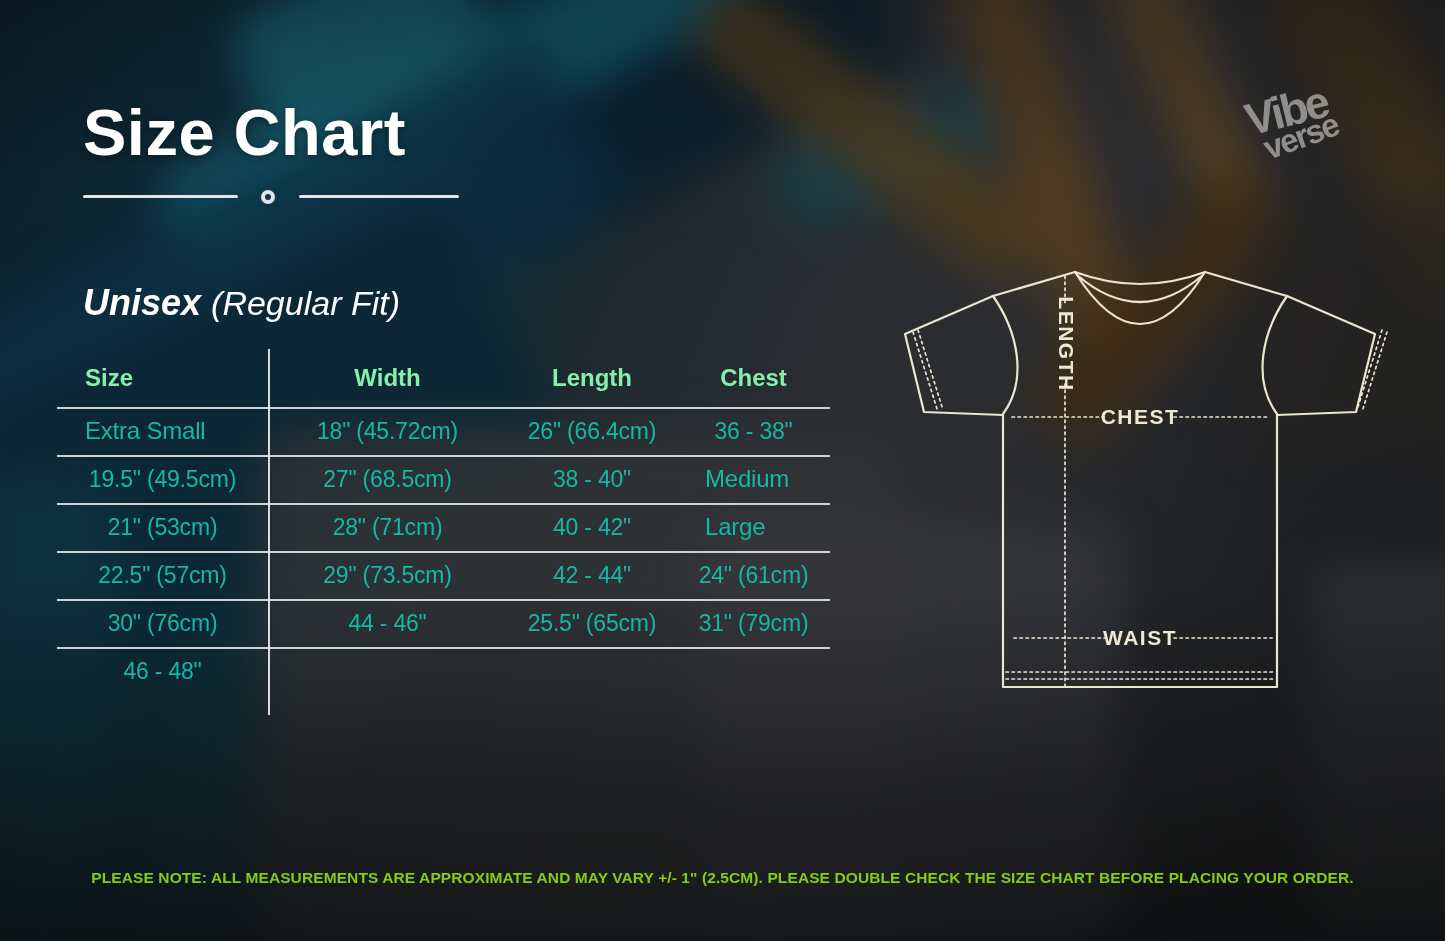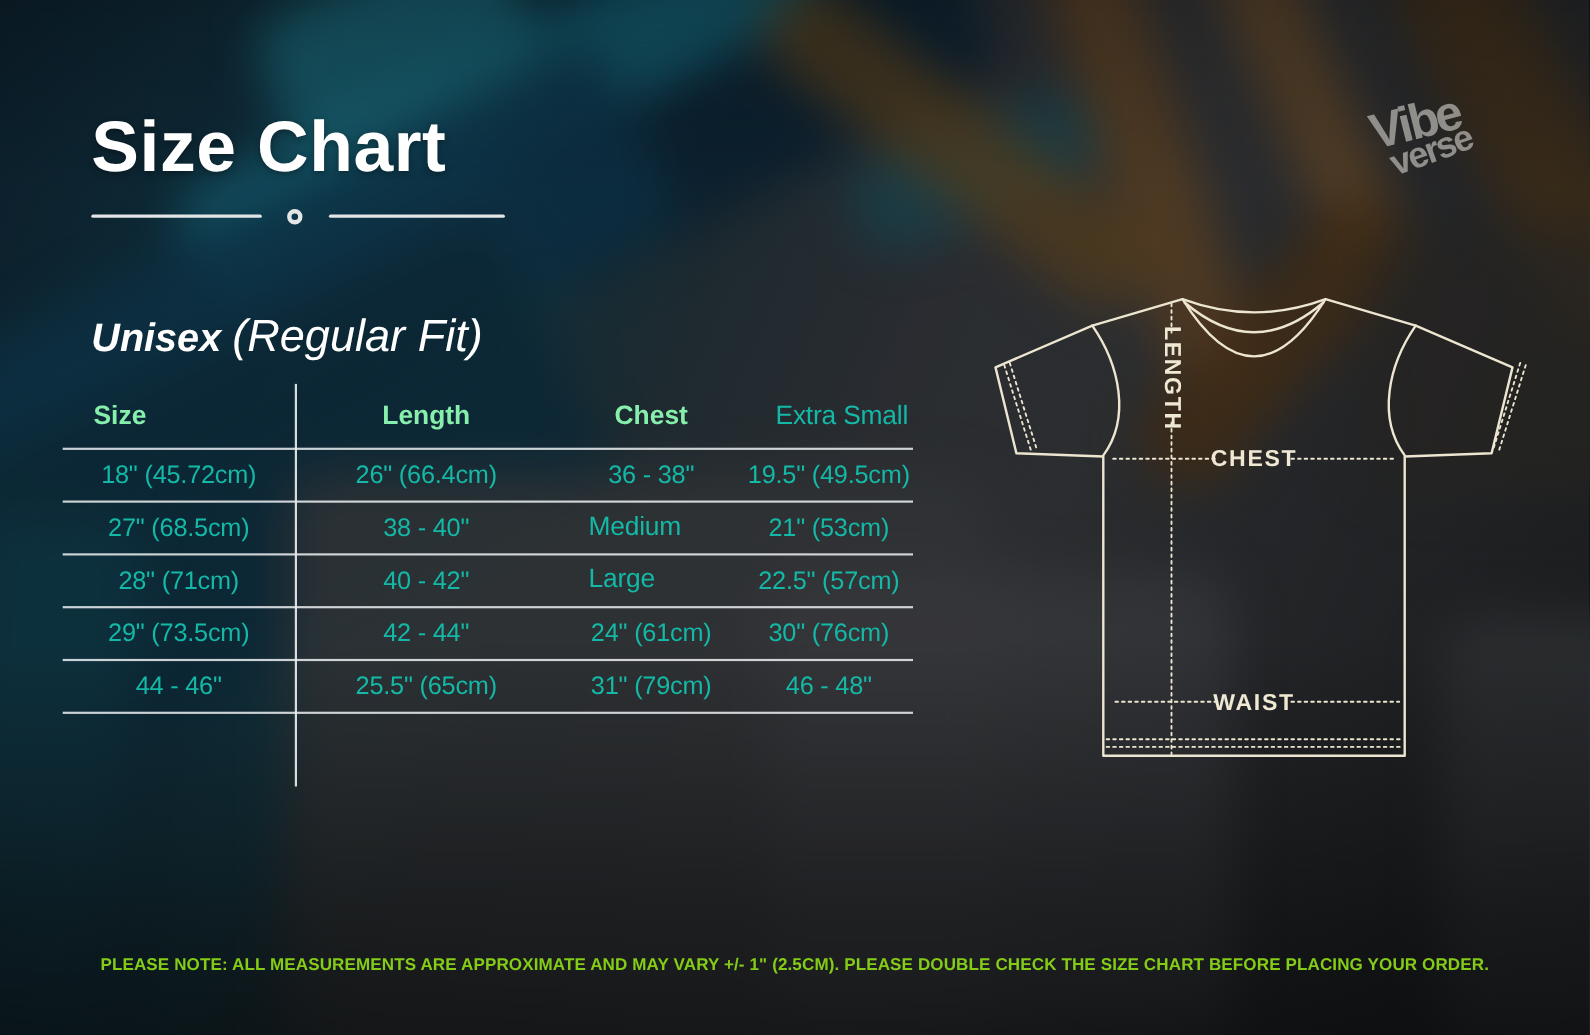--- a/index.html
+++ b/index.html
@@ -47,21 +47,21 @@
     position:absolute; left:83px; top:100px;
     font-size:65px; font-weight:700; line-height:1; letter-spacing:.5px;
     text-shadow:0 2px 6px rgba(0,0,0,.35);
   }
   .underline-left  { position:absolute; left:83px;  top:195px; width:155px; height:3px; background:#e3e5e6; border-radius:2px; }
   .underline-right { position:absolute; left:299px; top:195px; width:160px; height:3px; background:#e3e5e6; border-radius:2px; }
   .underline-dot   { position:absolute; left:261px; top:190px; width:14px; height:14px; border:4px solid #e3e5e6; border-radius:50%; background:transparent; }
   
   .fit-line { position:absolute; left:83px; top:282px; font-style:italic; white-space:nowrap; }
   .fit-bold   { font-size:36px; font-weight:700; }
-  .fit-detail { font-size:41px; font-weight:400; margin-left:10px; }
+  .fit-detail { font-size:34px; font-weight:400; margin-left:10px; }
   
   .size-table {
     position:absolute; left:57px; top:349px; width:773px; height:346px;
     display:grid; grid-template-columns:211px 239px 170px 153px;
     grid-template-rows:58px repeat(6, 48px); overflow:visible;
   }
   .cell { display:flex; align-items:center; justify-content:center; font-size:23px; letter-spacing:-.2px; color:#14b8a6; }
   .cell.size-col { justify-content:flex-start; padding-left:28px; font-size:24px; }
   .cell.head { font-weight:700; font-size:24px; color:#86efac; letter-spacing:0; }
   .vline { position:absolute; left:211px; top:0; width:2px; height:366px; background:rgba(232,235,238,.92); }
@@ -115,20 +115,21 @@
   <div class="underline-left"></div>
   <div class="underline-dot"></div>
   <div class="underline-right"></div>
 
   <div class="fit-line">
     <span class="fit-bold">Unisex</span><span class="fit-detail">(Regular Fit)</span>
   </div>
 
   <div class="size-table">
     <div class="cell head size-col">Size</div>
+    <div class="cell head">Width</div>
     <div class="cell head">Length</div>
     <div class="cell head">Chest</div>
 
     <div class="cell size-col">Extra Small</div>
     <div class="cell">18" (45.72cm)</div>
     <div class="cell">26" (66.4cm)</div>
     <div class="cell">36 - 38"</div>
 
     <div class="cell">19.5" (49.5cm)</div>
     <div class="cell">27" (68.5cm)</div>

